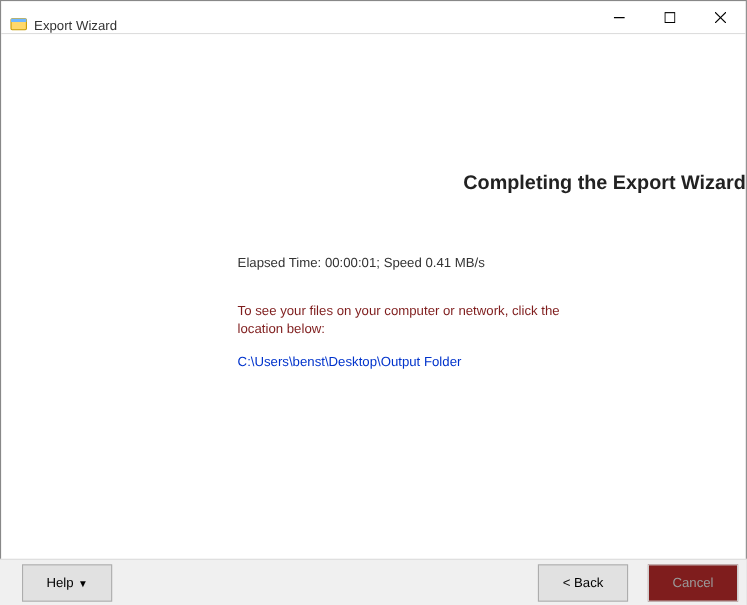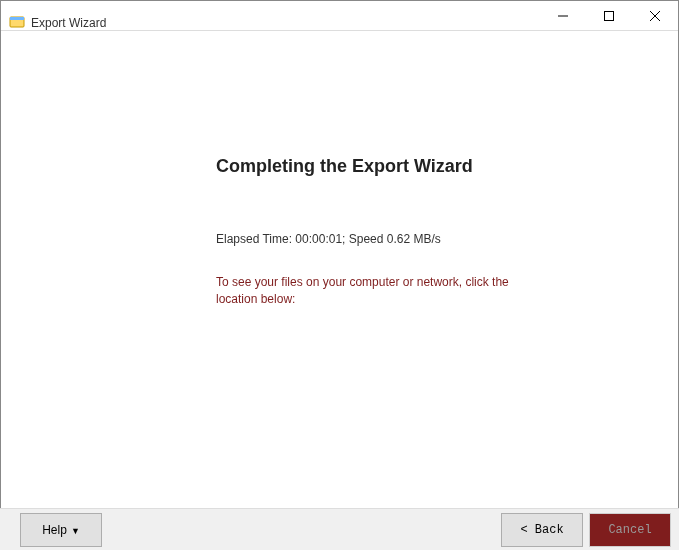--- a/index.html
+++ b/index.html
@@ -47,20 +47,21 @@
       position: relative;
     }
     .page {
       padding: 125px 0 0 215px;
     }
     .page h1 {
       font-size: 18px;
       font-weight: 700;
       margin: 0 0 55px 0;
       color: #222;
+      text-align: right;
     }
     .summary-line {
       margin: 0 0 4px 0;
       color: #333;
     }
     .hint {
       margin: 28px 0 4px 0;
       color: #7f1d1d;
       max-width: 300px;
       line-height: 1.4;
@@ -97,22 +98,21 @@
       background: #7f1d1d;
       cursor: default;
     }
     .btn.default {
       border: 2px solid #0078d7;
       background: #e1e1e1;
     }
     .footer .right {
       margin-left: auto;
       display: flex;
-      gap: 6px;
-      font-family: Liberation Mono, monospace;
+      gap: 18px;
     }
     .help-caret {
       margin-left: 4px;
       font-size: 9px;
     }
   </style>
 </head>
 <body>
 
 <div class="titlebar">
@@ -139,22 +139,23 @@
           <line x1="0" y1="0" x2="10" y2="10"></line>
           <line x1="10" y1="0" x2="0" y2="10"></line>
         </svg>
     </div>
   </div>
 </div>
 
 <div class="content">
   <div class="page">
     <h1>Completing the Export Wizard</h1>
-    <div class="summary-line">Elapsed Time: 00:00:01; Speed 0.62 MB/s</div>
+    <div class="summary-line">Elapsed Time: 00:00:01; Speed 0.41 MB/s</div>
     <div class="hint">To see your files on your computer or network, click the location below:</div>
+    <a class="output-link">C:\Users\benst\Desktop\Output Folder</a>
   </div>
 </div>
 
 <div class="footer">
   <button class="btn">
     <span>Help</span><span class="help-caret">▼</span>
   </button>
   <div class="right">
     <button class="btn">&lt; Back</button>
     <button class="btn" disabled="">Cancel</button>

